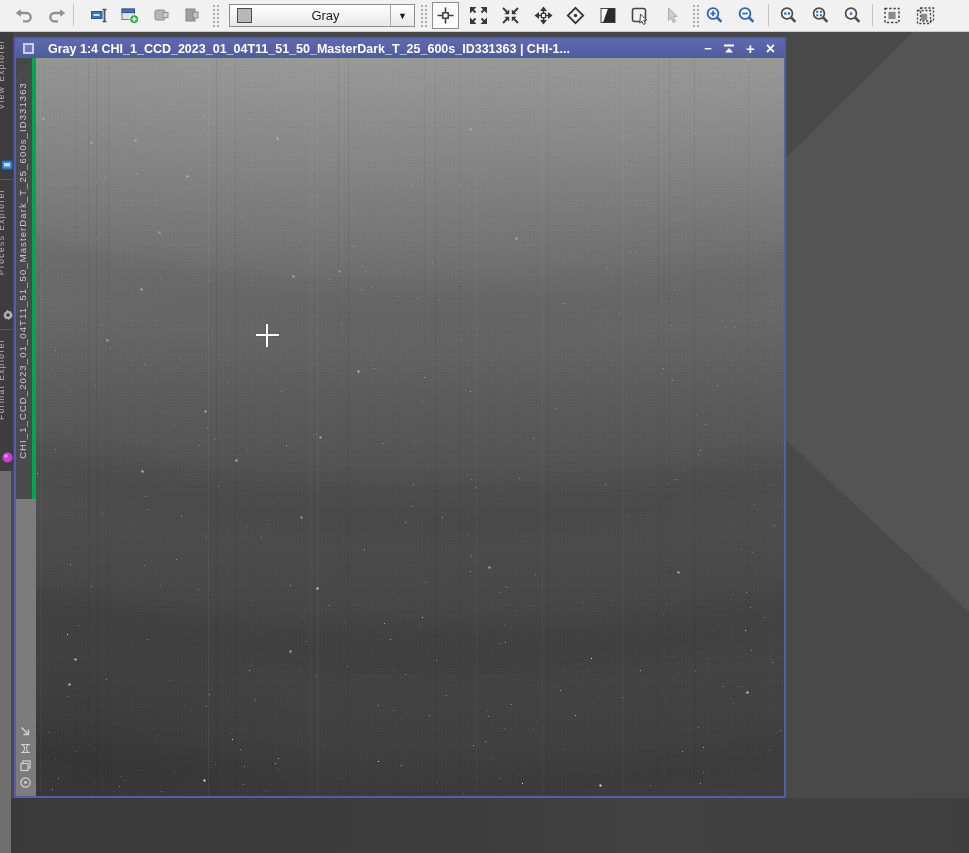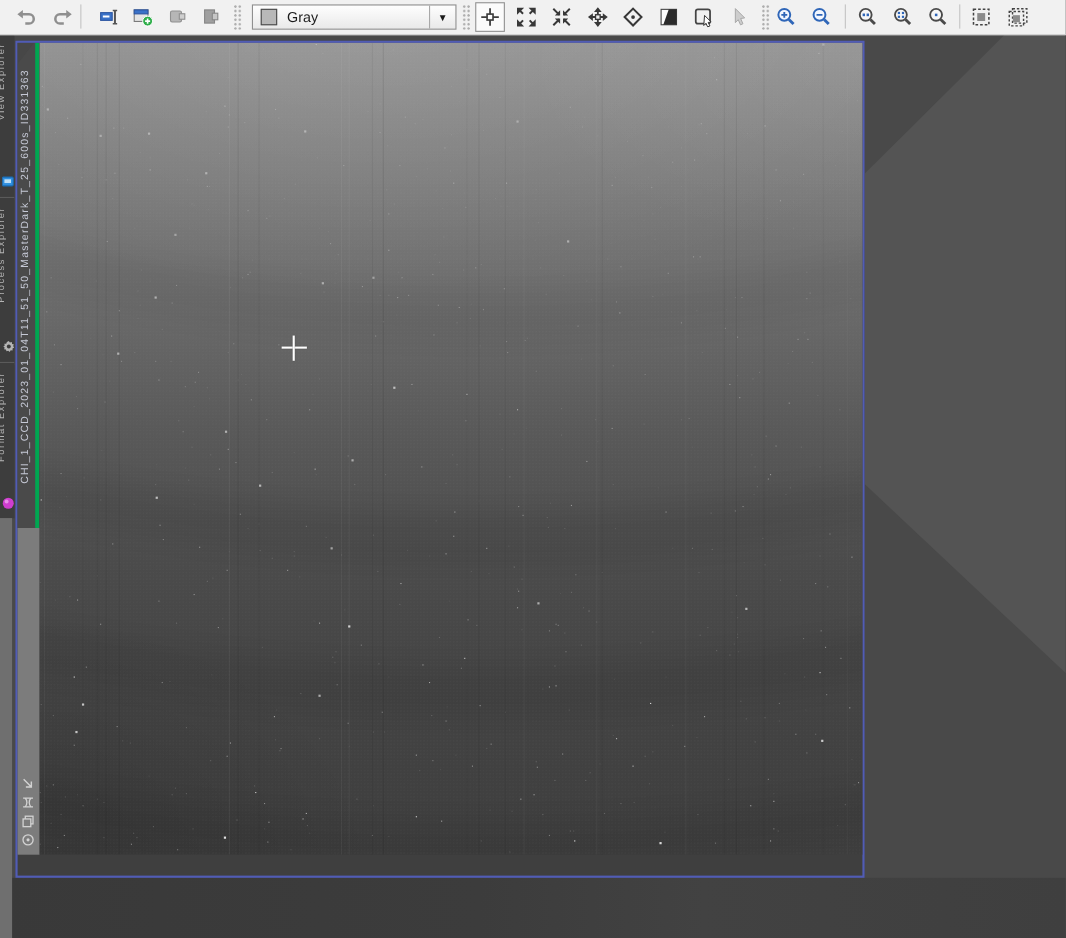--- a/index.html
+++ b/index.html
@@ -20,21 +20,21 @@
   .tbtn.selected{background:#fbfbfb;border:1px solid #8f8f8f;}
   .tsep{position:absolute;top:4px;width:1px;height:22px;background:#c4c4c4;}
   .grip{position:absolute;top:4px;width:8px;height:23px;
     background-image:radial-gradient(circle,#adadad 1px,rgba(0,0,0,0) 1.2px);
     background-size:4px 4px;}
   .combo{position:absolute;left:229px;top:4px;width:186px;height:23px;box-sizing:border-box;
     border:1px solid #8f8f8f;background:linear-gradient(#fefefe,#e9e9e9);
     display:flex;align-items:center;}
   .combo .swatch{width:13px;height:13px;margin-left:7px;background:#b8b8b8;
     border:1px solid #4a4a4a;}
-  .combo .clabel{margin-left:9px;font-size:13px;color:#1c1c1c;flex:1;}
+  .combo .clabel{margin-left:9px;font-size:13px;color:#1c1c1c;flex:1;text-align:center;}
   .combo .cbtn{width:23px;height:100%;border-left:1px solid #a8a8a8;display:flex;
     align-items:center;justify-content:center;font-size:9px;color:#1a1a1a;}
 
   
   .dock{position:absolute;left:0;top:31px;width:13px;height:822px;z-index:25;}
   .dock-tabs{position:absolute;left:0;top:0;width:13px;height:440px;background:#3d3d3d;}
   .dtab{position:absolute;left:0;width:13px;overflow:hidden;border-bottom:1px solid #5a5a5a;
     box-sizing:border-box;background:#3d3d3d;}
   .dtab .vtext{position:absolute;left:-4px;top:6px;writing-mode:vertical-rl;
     transform:rotate(180deg);font-size:8.5px;letter-spacing:1.4px;color:#b4b4b4;white-space:nowrap;}
@@ -335,20 +335,37 @@
               <circle cx="4" cy="4" r="1.8" fill="#e98fe9"></circle>
             </svg>
           </span>
       </div>
     </div>
     <div class="dock-rest"></div>
 
   </div>
 
   <div class="imgwin">
+    <div class="titlebar">
+      <span class="winicon"></span>
+      <span class="wtitle">Gray 1:4 CHI_1_CCD_2023_01_04T11_51_50_MasterDark_T_25_600s_ID331363 | CHI-1...</span>
+      <span class="wbtns">
+        <span class="wbtn">−</span>
+        <span class="wbtn">
+            <span>
+              <svg width="12" height="11" viewBox="0 0 12 11">
+                <rect x="1" y="1.5" width="10" height="2" fill="#fff"></rect>
+                <polygon points="2,9.5 10,9.5 6,5" fill="#fff"></polygon>
+              </svg>
+            </span>
+          </span>
+        <span class="wbtn" style="font-size:15px">+</span>
+        <span class="wbtn" style="font-size:16px">×</span>
+      </span>
+    </div>
     <div class="winbody">
       <div class="sidebar">
         <div class="tabzone">
           <div class="wtab">
             <span class="vtext">CHI_1_CCD_2023_01_04T11_51_50_MasterDark_T_25_600s_ID331363</span>
           </div>
         </div>
         <div class="grayzone">
           <div class="sbicons">
             <span class="sbicon">

